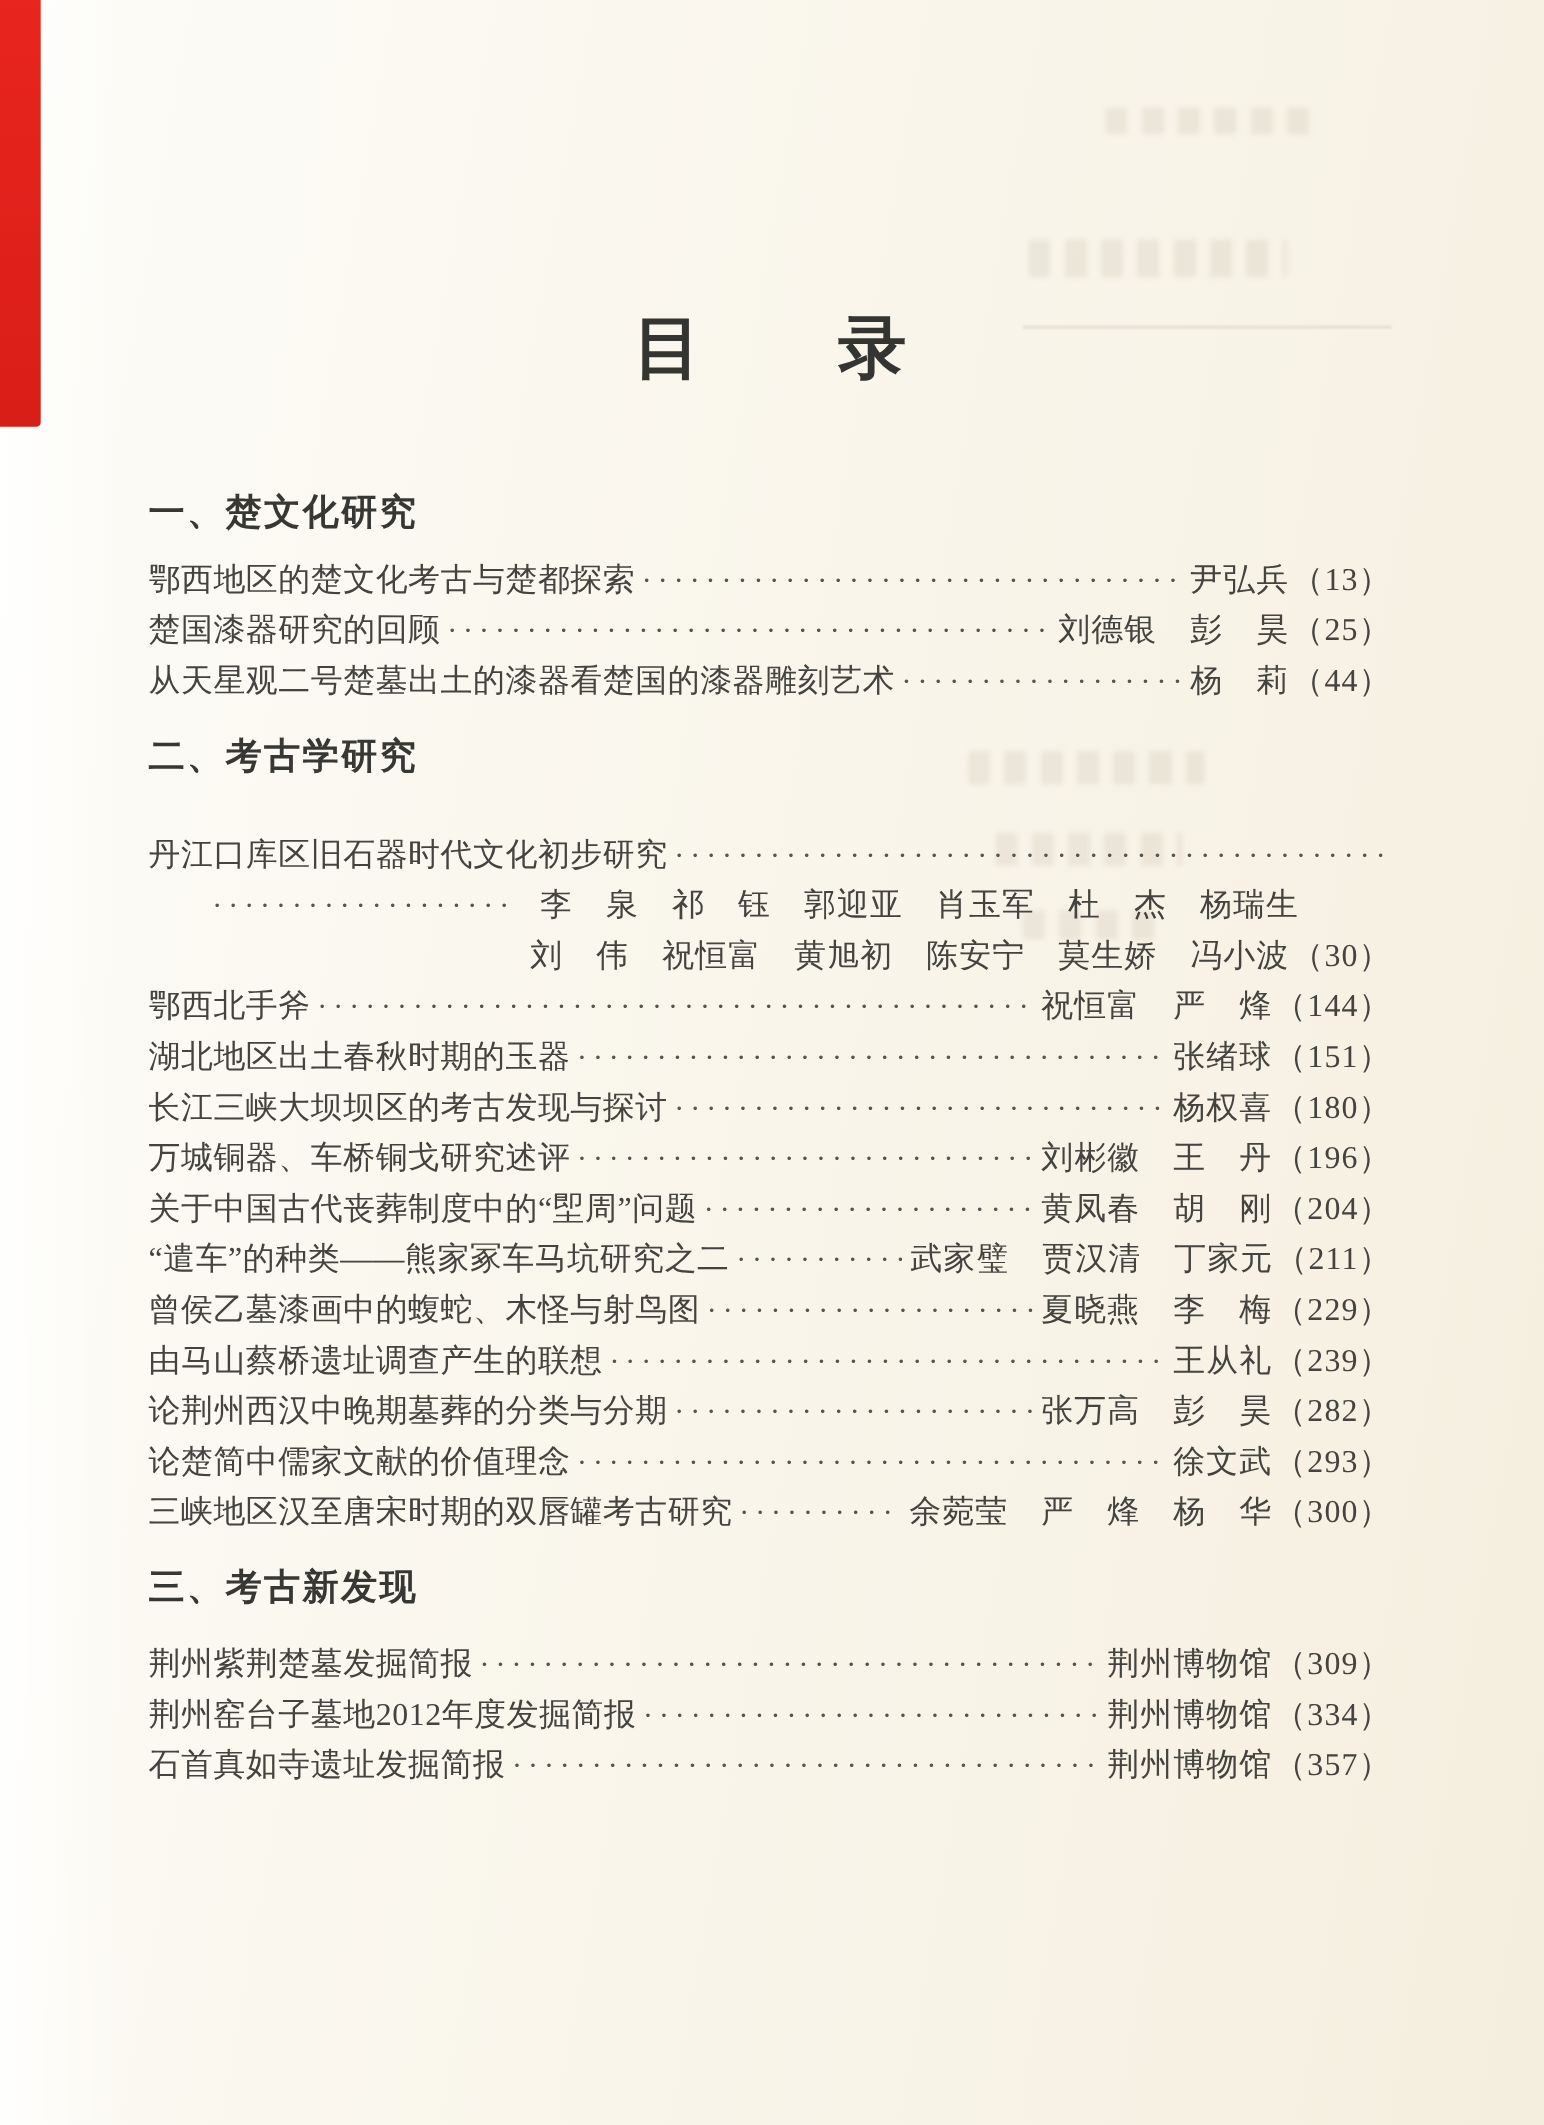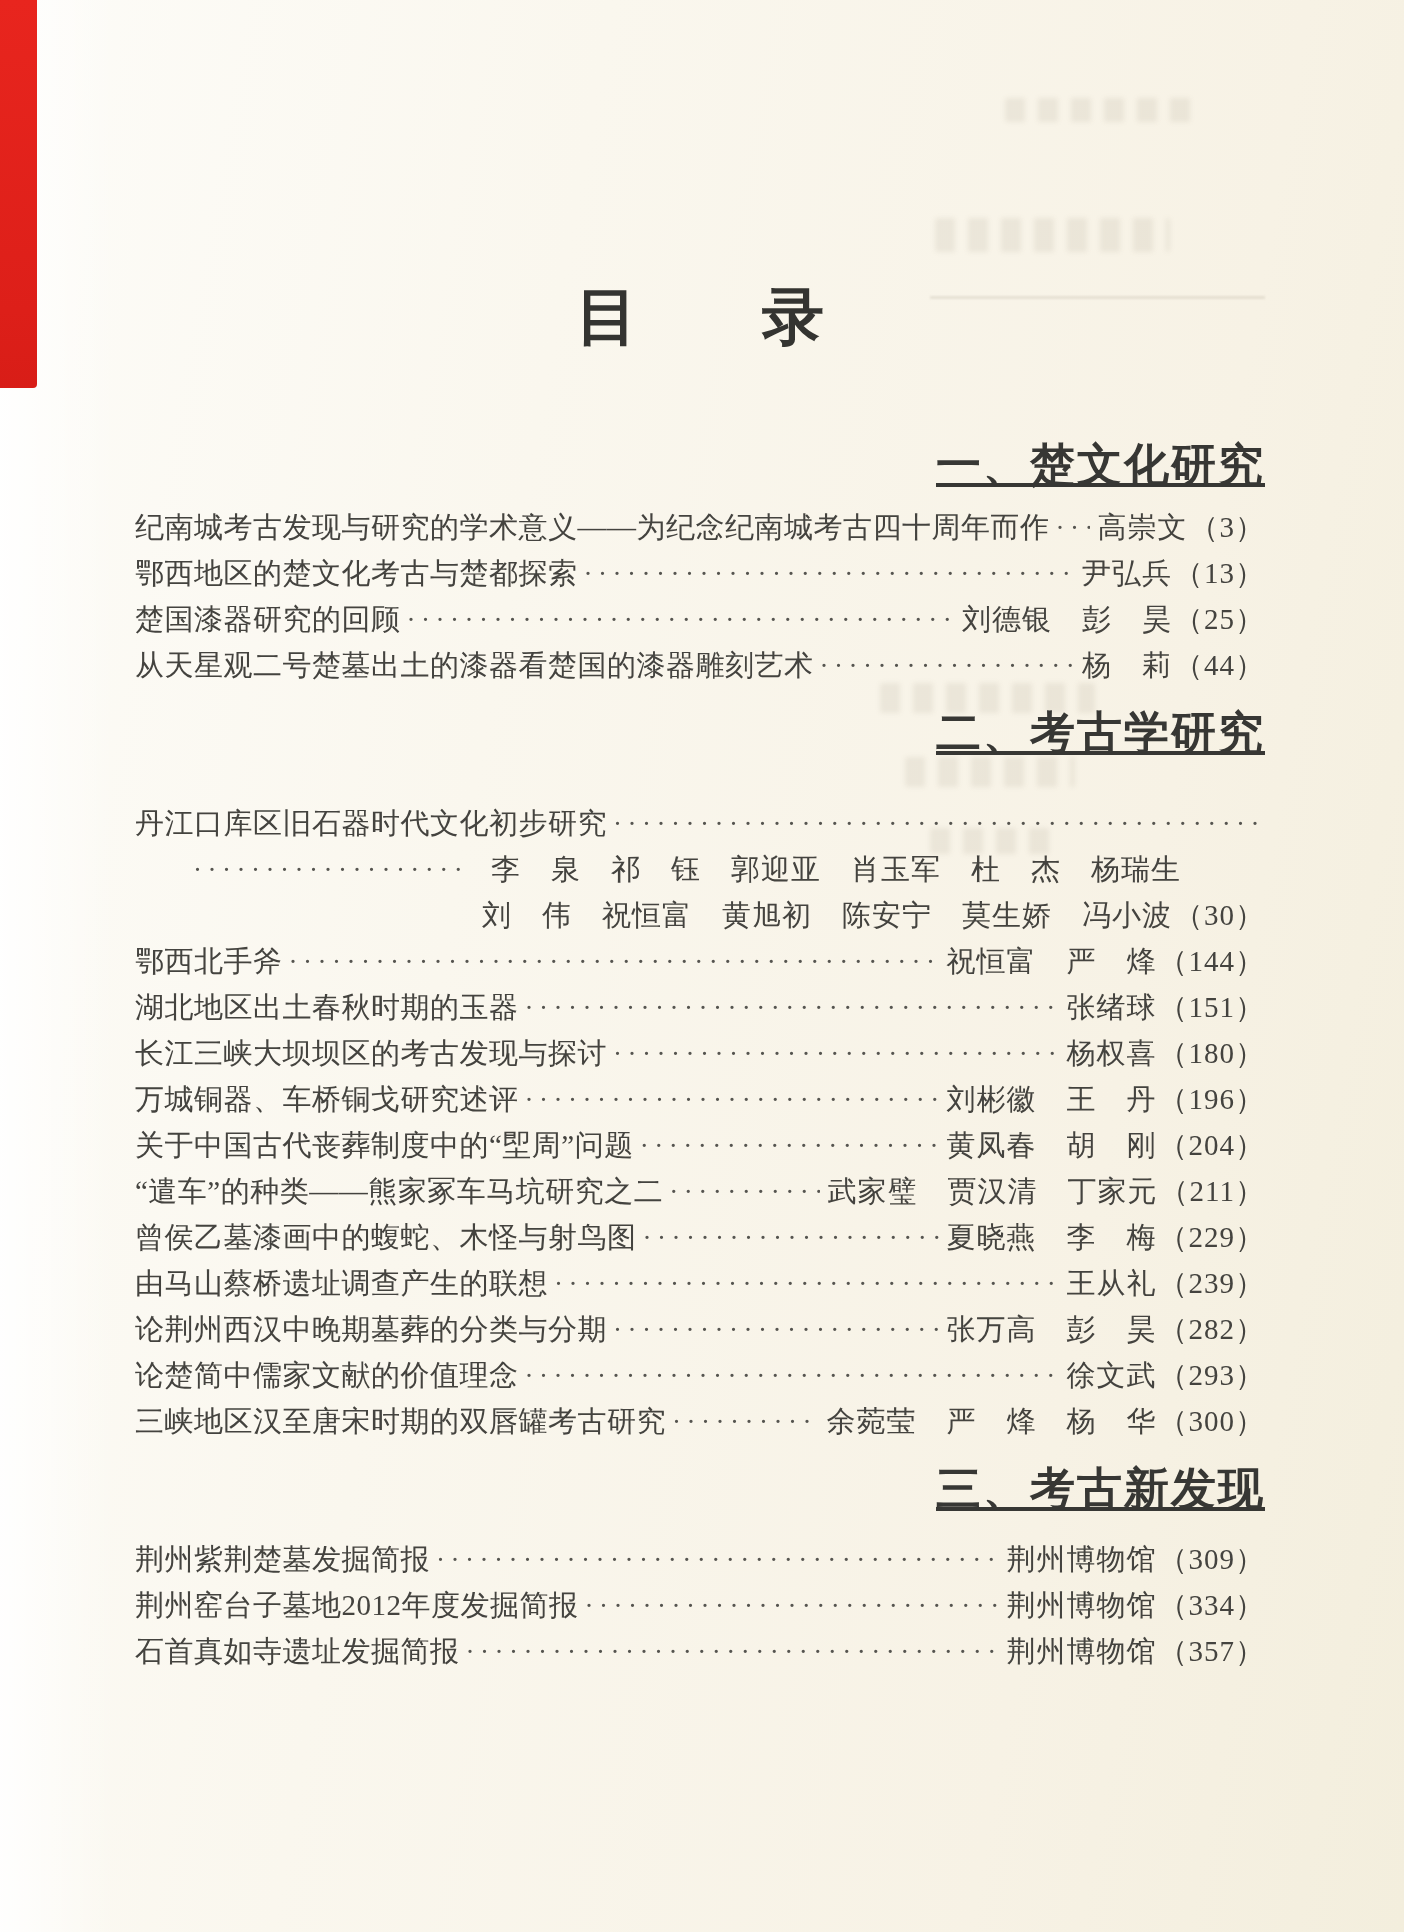--- a/index.html
+++ b/index.html
@@ -35,24 +35,24 @@
 
   #toc { position:absolute; left:135px; top:0; width:1130px; }
 
   .page-title {
     margin-top:284px; text-align:center;
     font-family:"Liberation Serif","DejaVu Serif",serif;
     font-weight:700; font-size:62px; line-height:66px; color:#343431;
     white-space:pre;
   }
   .section-heading {
-    text-align:right;
+    text-align:left;
     font-family:"Liberation Sans","DejaVu Sans",sans-serif;
-    font-weight:700; font-size:45px; line-height:46px; letter-spacing:2px;
-    color:#373734; margin-top:22px;text-decoration:underline;
+    font-weight:700; font-size:33px; line-height:46px; letter-spacing:2px;
+    color:#373734; margin-top:22px;
   }
   .section-heading.first { margin-top:92px; }
 
   .entry-list { }
   .entry-list.list-0 { margin-top:16px; }
   .entry-list.list-1 { margin-top:44px; }
   .entry-list.list-2 { margin-top:24px; }
 
   .entry-row {
     display:flex; align-items:baseline;
@@ -90,26 +90,20 @@
   <div class="ghost" style="left:880px;  top:683px; width:215px; height:30px;"></div>
   <div class="ghost" style="left:905px;  top:757px; width:170px; height:30px;"></div>
   <div class="ghost" style="left:930px;  top:828px; width:120px; height:26px;"></div>
 
   <div id="toc">
     <div class="page-title">目　　录</div>
     <div id="sections">
         <div class="section-heading first">一、楚文化研究</div>
         <div class="entry-list list-0">
           <div class="entry-row">
-            <span class="entry-title">纪南城考古发现与研究的学术意义——为纪念纪南城考古四十周年而作</span>
-            <span class="dot-leader"></span>
-            <span class="entry-authors">高崇文</span>
-            <span class="entry-page">（3）</span>
-          </div>
-          <div class="entry-row">
             <span class="entry-title">鄂西地区的楚文化考古与楚都探索</span>
             <span class="dot-leader"></span>
             <span class="entry-authors">尹弘兵</span>
             <span class="entry-page">（13）</span>
           </div>
           <div class="entry-row">
             <span class="entry-title">楚国漆器研究的回顾</span>
             <span class="dot-leader"></span>
             <span class="entry-authors">刘德银　彭　昊</span>
             <span class="entry-page">（25）</span>

